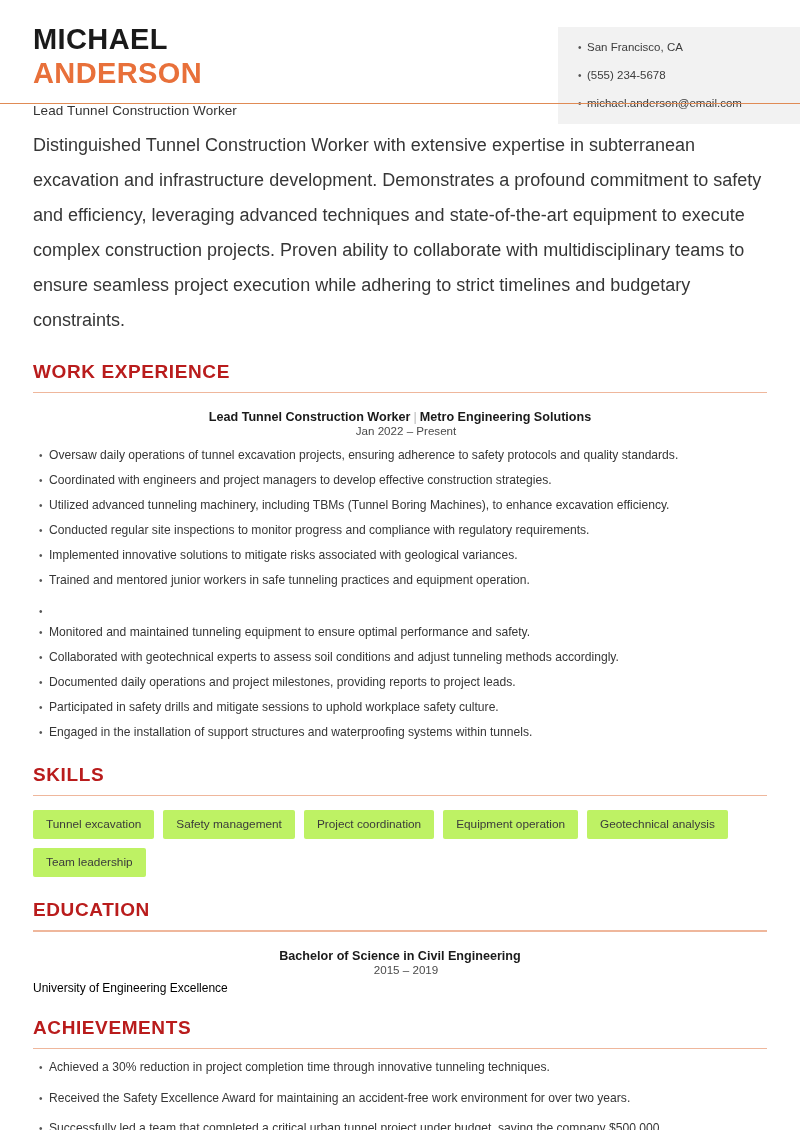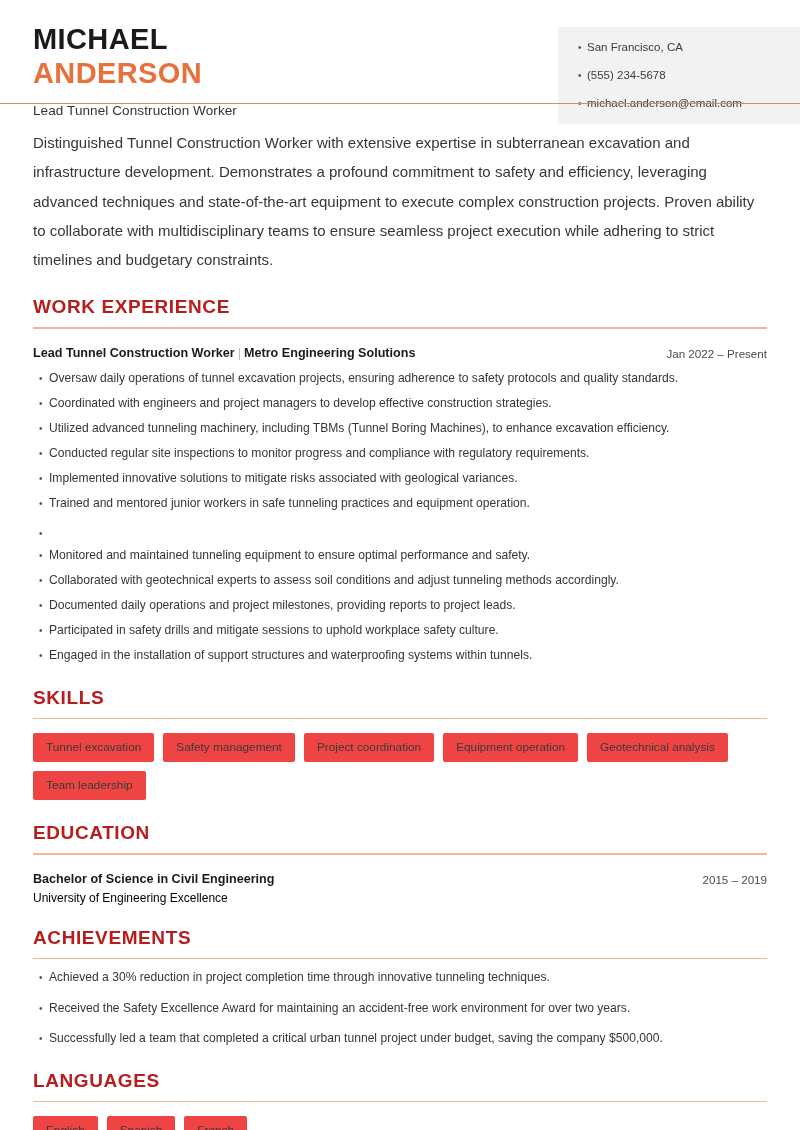--- a/index.html
+++ b/index.html
@@ -85,21 +85,21 @@
     background: #E08B55;
   }
 
   
   .content {
     padding: 0 33px;
   }
 
   .summary {
     margin-top: 24px;
-    font-size: 15px;
+    font-size: 18px;
     line-height: 1.95;
     color: #363636;
     text-align: left;
   }
 
   
   .section { margin-top: 22px; }
 
   .section-title {
     font-size: 19px;
@@ -113,21 +113,22 @@
     height: 1.5px;
     background: #EFB79C;
   }
 
   
   .entry { margin-top: 17px; }
 
   .entry-head {
     display: flex;
     justify-content: space-between;
-    align-items: flex-end;
+    align-items: center;
+    flex-direction: column;
   }
 
   .entry-title {
     font-size: 12.6px;
     font-weight: bold;
     color: #1a1a1a;
   }
   .entry-sep {
     color: #b9b9b9;
     font-weight: normal;
@@ -173,21 +174,21 @@
 
   
   .tags {
     margin-top: 14px;
     display: flex;
     flex-wrap: wrap;
     gap: 9px 9px;
   }
 
   .tag {
-    background: #ef4444;
+    background: #bef264;
     color: #3a3a3a;
     font-size: 11.8px;
     padding: 8px 13px;
     border-radius: 2px;
     line-height: 1.1;
     white-space: nowrap;
   }
 </style>
 </head>
 <body>

